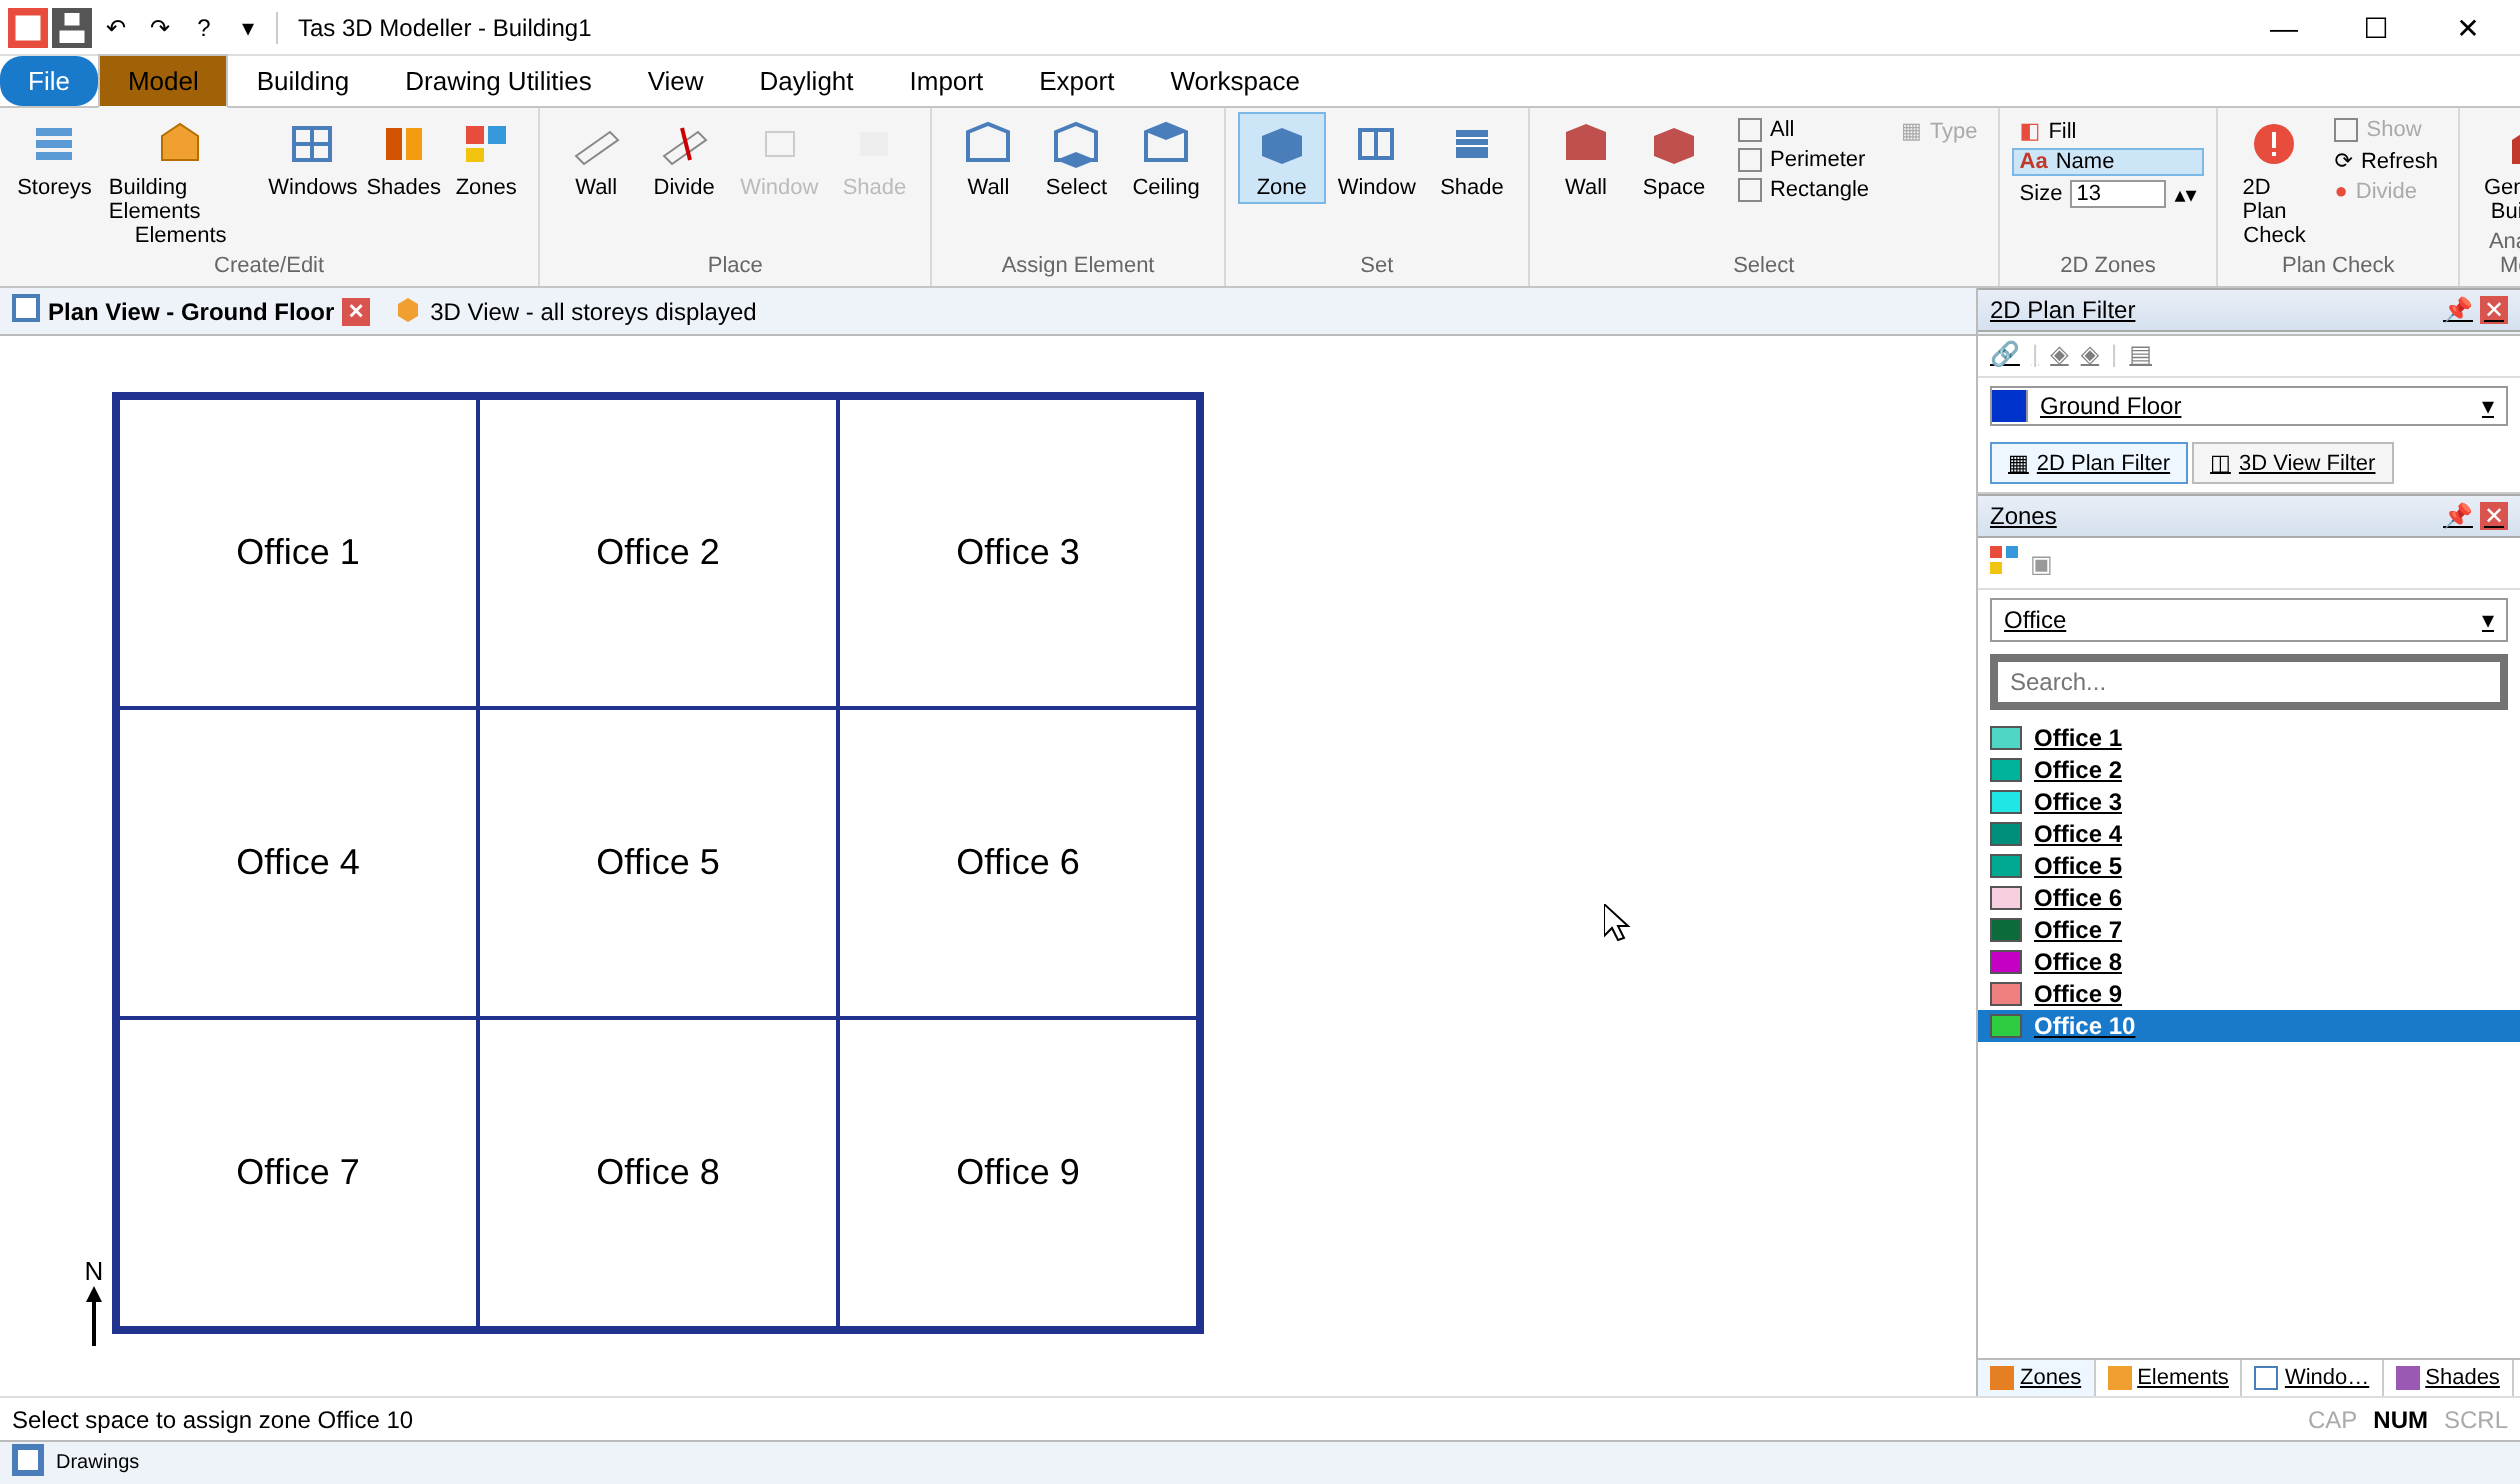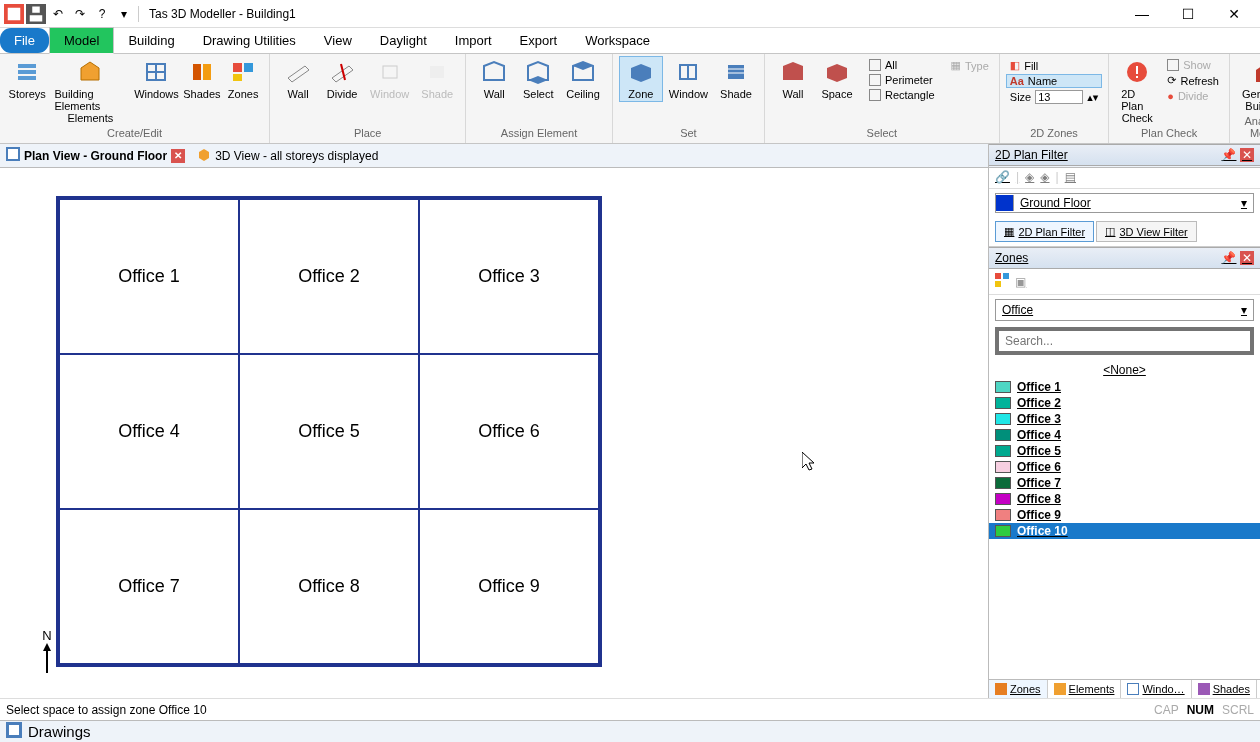--- a/index.html
+++ b/index.html
@@ -8,21 +8,21 @@
 .titlebar { height: 28px; display: flex; align-items: center; padding: 0 4px; border-bottom: 1px solid #ddd; }
 .titlebar .qat { display: flex; align-items: center; gap: 2px; }
 .qat-btn { width: 20px; height: 20px; display: flex; align-items: center; justify-content: center; cursor: pointer; }
 .titlebar .title { margin-left: 8px; flex: 1; }
 .win-controls { display: flex; gap: 18px; margin-right: 8px; }
 .win-btn { width: 28px; height: 20px; display: flex; align-items: center; justify-content: center; cursor: pointer; font-size: 14px; }
 
 .ribbon-tabs { height: 26px; display: flex; align-items: flex-end; border-bottom: 1px solid #c5c5c5; background: #fff; }
 .ribbon-tab { padding: 5px 14px; cursor: pointer; font-size: 13px; }
 .ribbon-tab.file { background: #1979ca; color: #fff; border-radius: 11px; }
-.ribbon-tab.active { background: #22c55e; border: 1px solid #c5c5c5; border-bottom: 1px solid #f5f5f5; margin-bottom: -1px;}
+.ribbon-tab.active { background: #a16207; border: 1px solid #c5c5c5; border-bottom: 1px solid #f5f5f5; margin-bottom: -1px;}
 
 .ribbon { height: 90px; background: #f5f5f5; border-bottom: 1px solid #c5c5c5; display: flex; }
 .rgroup { border-right: 1px solid #d8d8d8; padding: 2px 6px; display: flex; flex-direction: column; }
 .rgroup-body { display: flex; flex: 1; align-items: flex-start; }
 .rgroup-label { text-align: center; font-size: 11px; color: #666; padding-bottom: 2px;}
 .rbutton { display: flex; flex-direction: column; align-items: center; padding: 2px 6px; cursor: pointer; font-size: 11px; min-width: 40px; }
 .rbutton.disabled { color:#bbb; }
 .rbutton.selected { background:#cde6f7; border:1px solid #7cb8e6; padding:1px 5px; }
 .ricon { width: 32px; height: 28px; display:flex; align-items:center; justify-content:center; margin-bottom:2px;}
 .ricon svg { width:26px; height:24px; }
@@ -67,21 +67,21 @@
 .zone-item .label { font-weight:bold; }
 .none-row { text-align:center; font-size:12px; padding:2px 0;}
 
 .side-bottom-tabs { display:flex; border-top:1px solid #bbb; }
 .sbt { flex:0 0 auto; padding:3px 6px; font-size:11px; border-right:1px solid #ccc; display:flex; align-items:center; gap:3px; cursor:pointer;}
 .sbt.active { background:#eef6ff; }
 .sbt-icon { width:12px; height:12px; }
 
 .statusbar { position:absolute; bottom:22px; left:0; right:0; height:22px; display:flex; align-items:center; padding:0 6px; font-size:12px; background:#fff; border-top:1px solid #ddd;}
 .statusbar .right { margin-left:auto; display:flex; gap:8px; }
-.footer { position:absolute; bottom:0; left:0; right:0; height:22px; background:#eef3f9; display:flex; align-items:center; padding:0 6px; font-size:15px; border-top:1px solid #bbb;}
+.footer { position:absolute; bottom:0; left:0; right:0; height:22px; background:#eef3f9; display:flex; align-items:center; padding:0 6px; font-size:10px; border-top:1px solid #bbb;}
 
 .cursor-pointer { position:absolute; left:802px; top:284px; font-size:16px; }
 .num-input{ width:48px; font-size:11px; border:1px solid #999; padding:0 2px;}
 </style>
 </head>
 <body>
 
 <div class="titlebar">
   <div class="qat">
     <span class="qat-btn">
@@ -495,21 +495,20 @@
     <span style="opacity:.4">▣</span>
   </div>
   <div class="zone-select" style="display:flex;align-items:center">
     <input style="flex: 1 1 0%;" value="Office">
     <span style="padding:0 6px">▾</span>
   </div>
   <div class="srch-box">
     <input placeholder="Search..." style="">
   </div>
   <div class="zone-list">
-    <div class="none-row">&lt;None&gt;</div>
     <div id="zone-items">
         <div class="zone-item">
           <span class="sw" style="background:#4fd6c4"></span>
           <span class="label">Office 1</span>
         </div>
         <div class="zone-item">
           <span class="sw" style="background:#00b39a"></span>
           <span class="label">Office 2</span>
         </div>
         <div class="zone-item">

